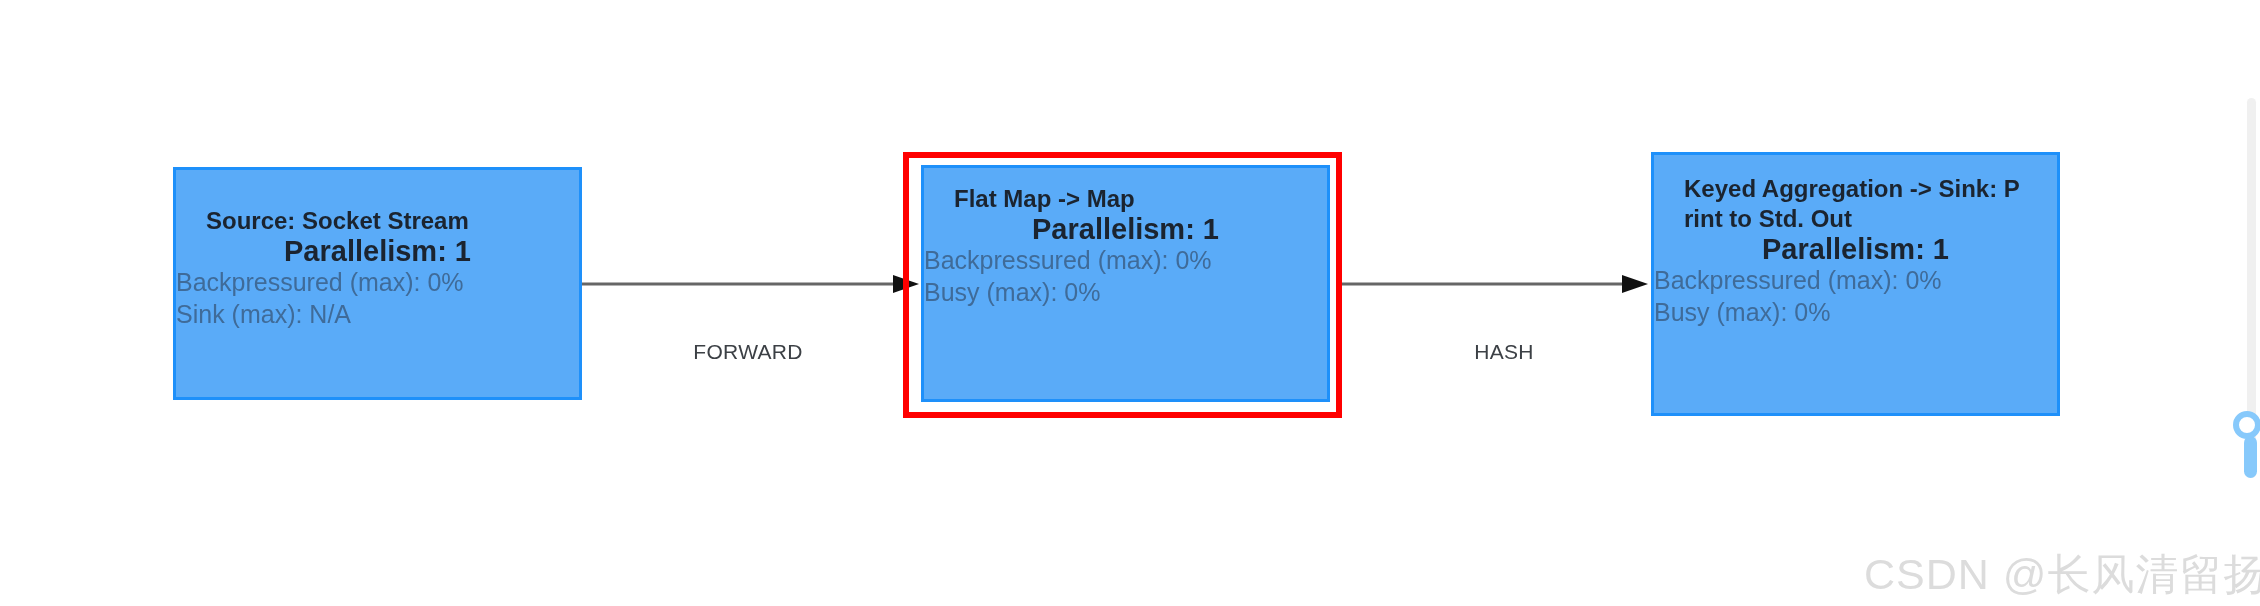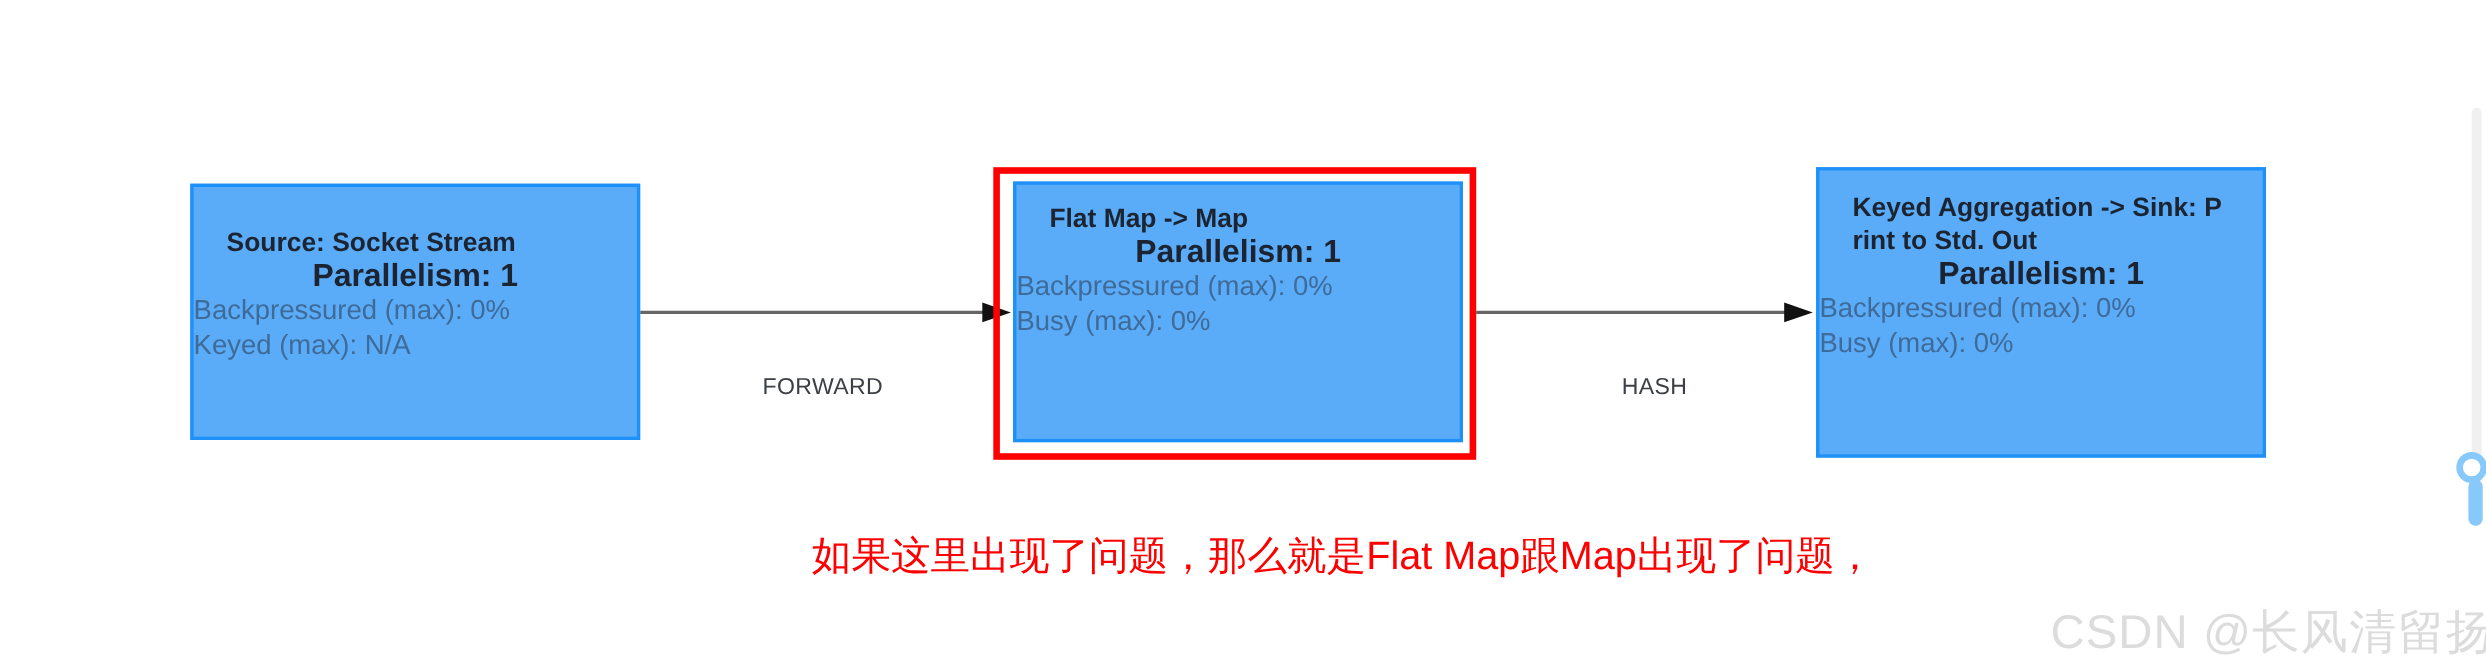--- a/index.html
+++ b/index.html
@@ -135,21 +135,21 @@
 
   <div class="edge-label" style="left:1504px; top:319px;">HASH</div>
 
   <div class="highlight-rect"></div>
 
   <div class="node node-1">
     <div class="node-title">Source: Socket Stream</div>
     <div class="node-parallelism">Parallelism: 1</div>
     <div class="node-metrics">
       <div>Backpressured (max): 0%</div>
-      <div>Keyed (max): N/A</div>
+      <div>Sink (max): N/A</div>
     </div>
   </div>
 
   <div class="node node-2">
     <div class="node-title">Flat Map -&gt; Map</div>
     <div class="node-parallelism">Parallelism: 1</div>
     <div class="node-metrics">
       <div>Backpressured (max): 0%</div>
       <div>Busy (max): 0%</div>
     </div>
@@ -158,21 +158,20 @@
   <div class="node node-3">
     <div class="node-title">Keyed Aggregation -&gt; Sink: Print to Std. Out</div>
     <div class="node-parallelism">Parallelism: 1</div>
     <div class="node-metrics">
       <div>Backpressured (max): 0%</div>
       <div>Busy (max): 0%</div>
     </div>
   </div>
 
   <div class="annotation">
-    <div>如果这里出现了问题，那么就是Flat Map跟Map出现了问题，</div>
   </div>
 
   <div class="watermark">CSDN @长风清留扬</div>
 
   <div class="slider-track"></div>
   <div class="slider-fill"></div>
   <div class="slider-thumb"></div>
 
 </div>
 

